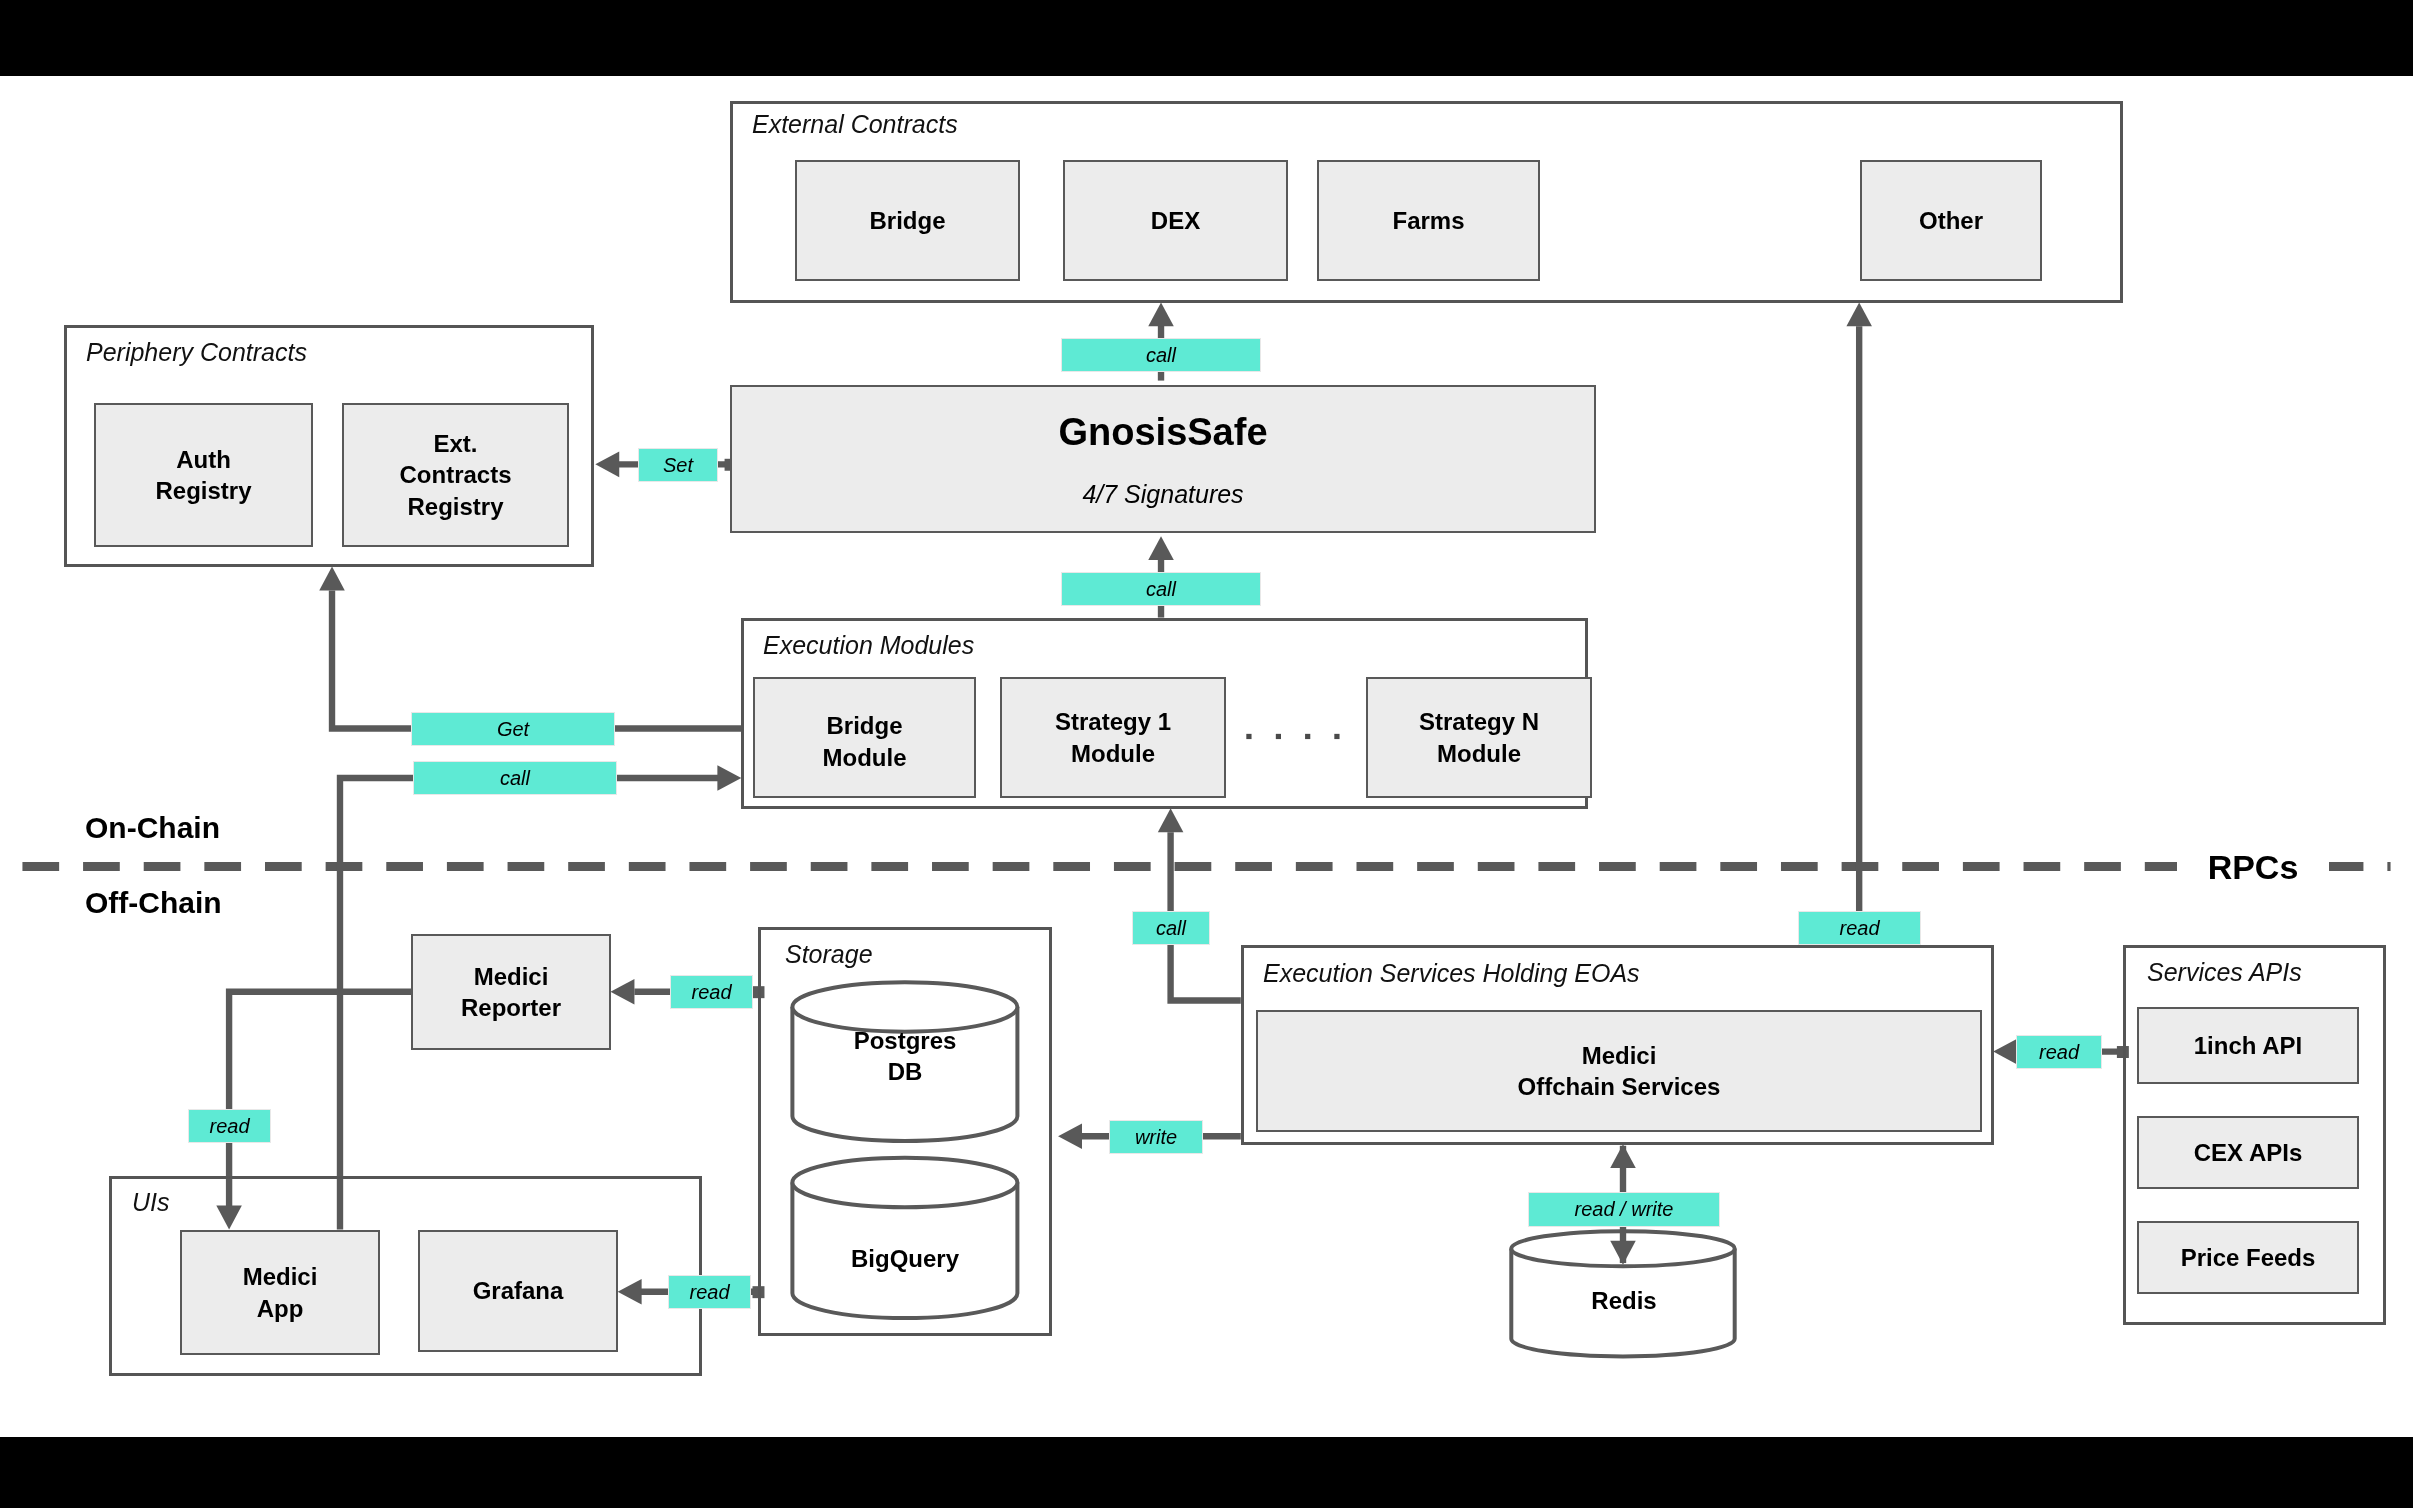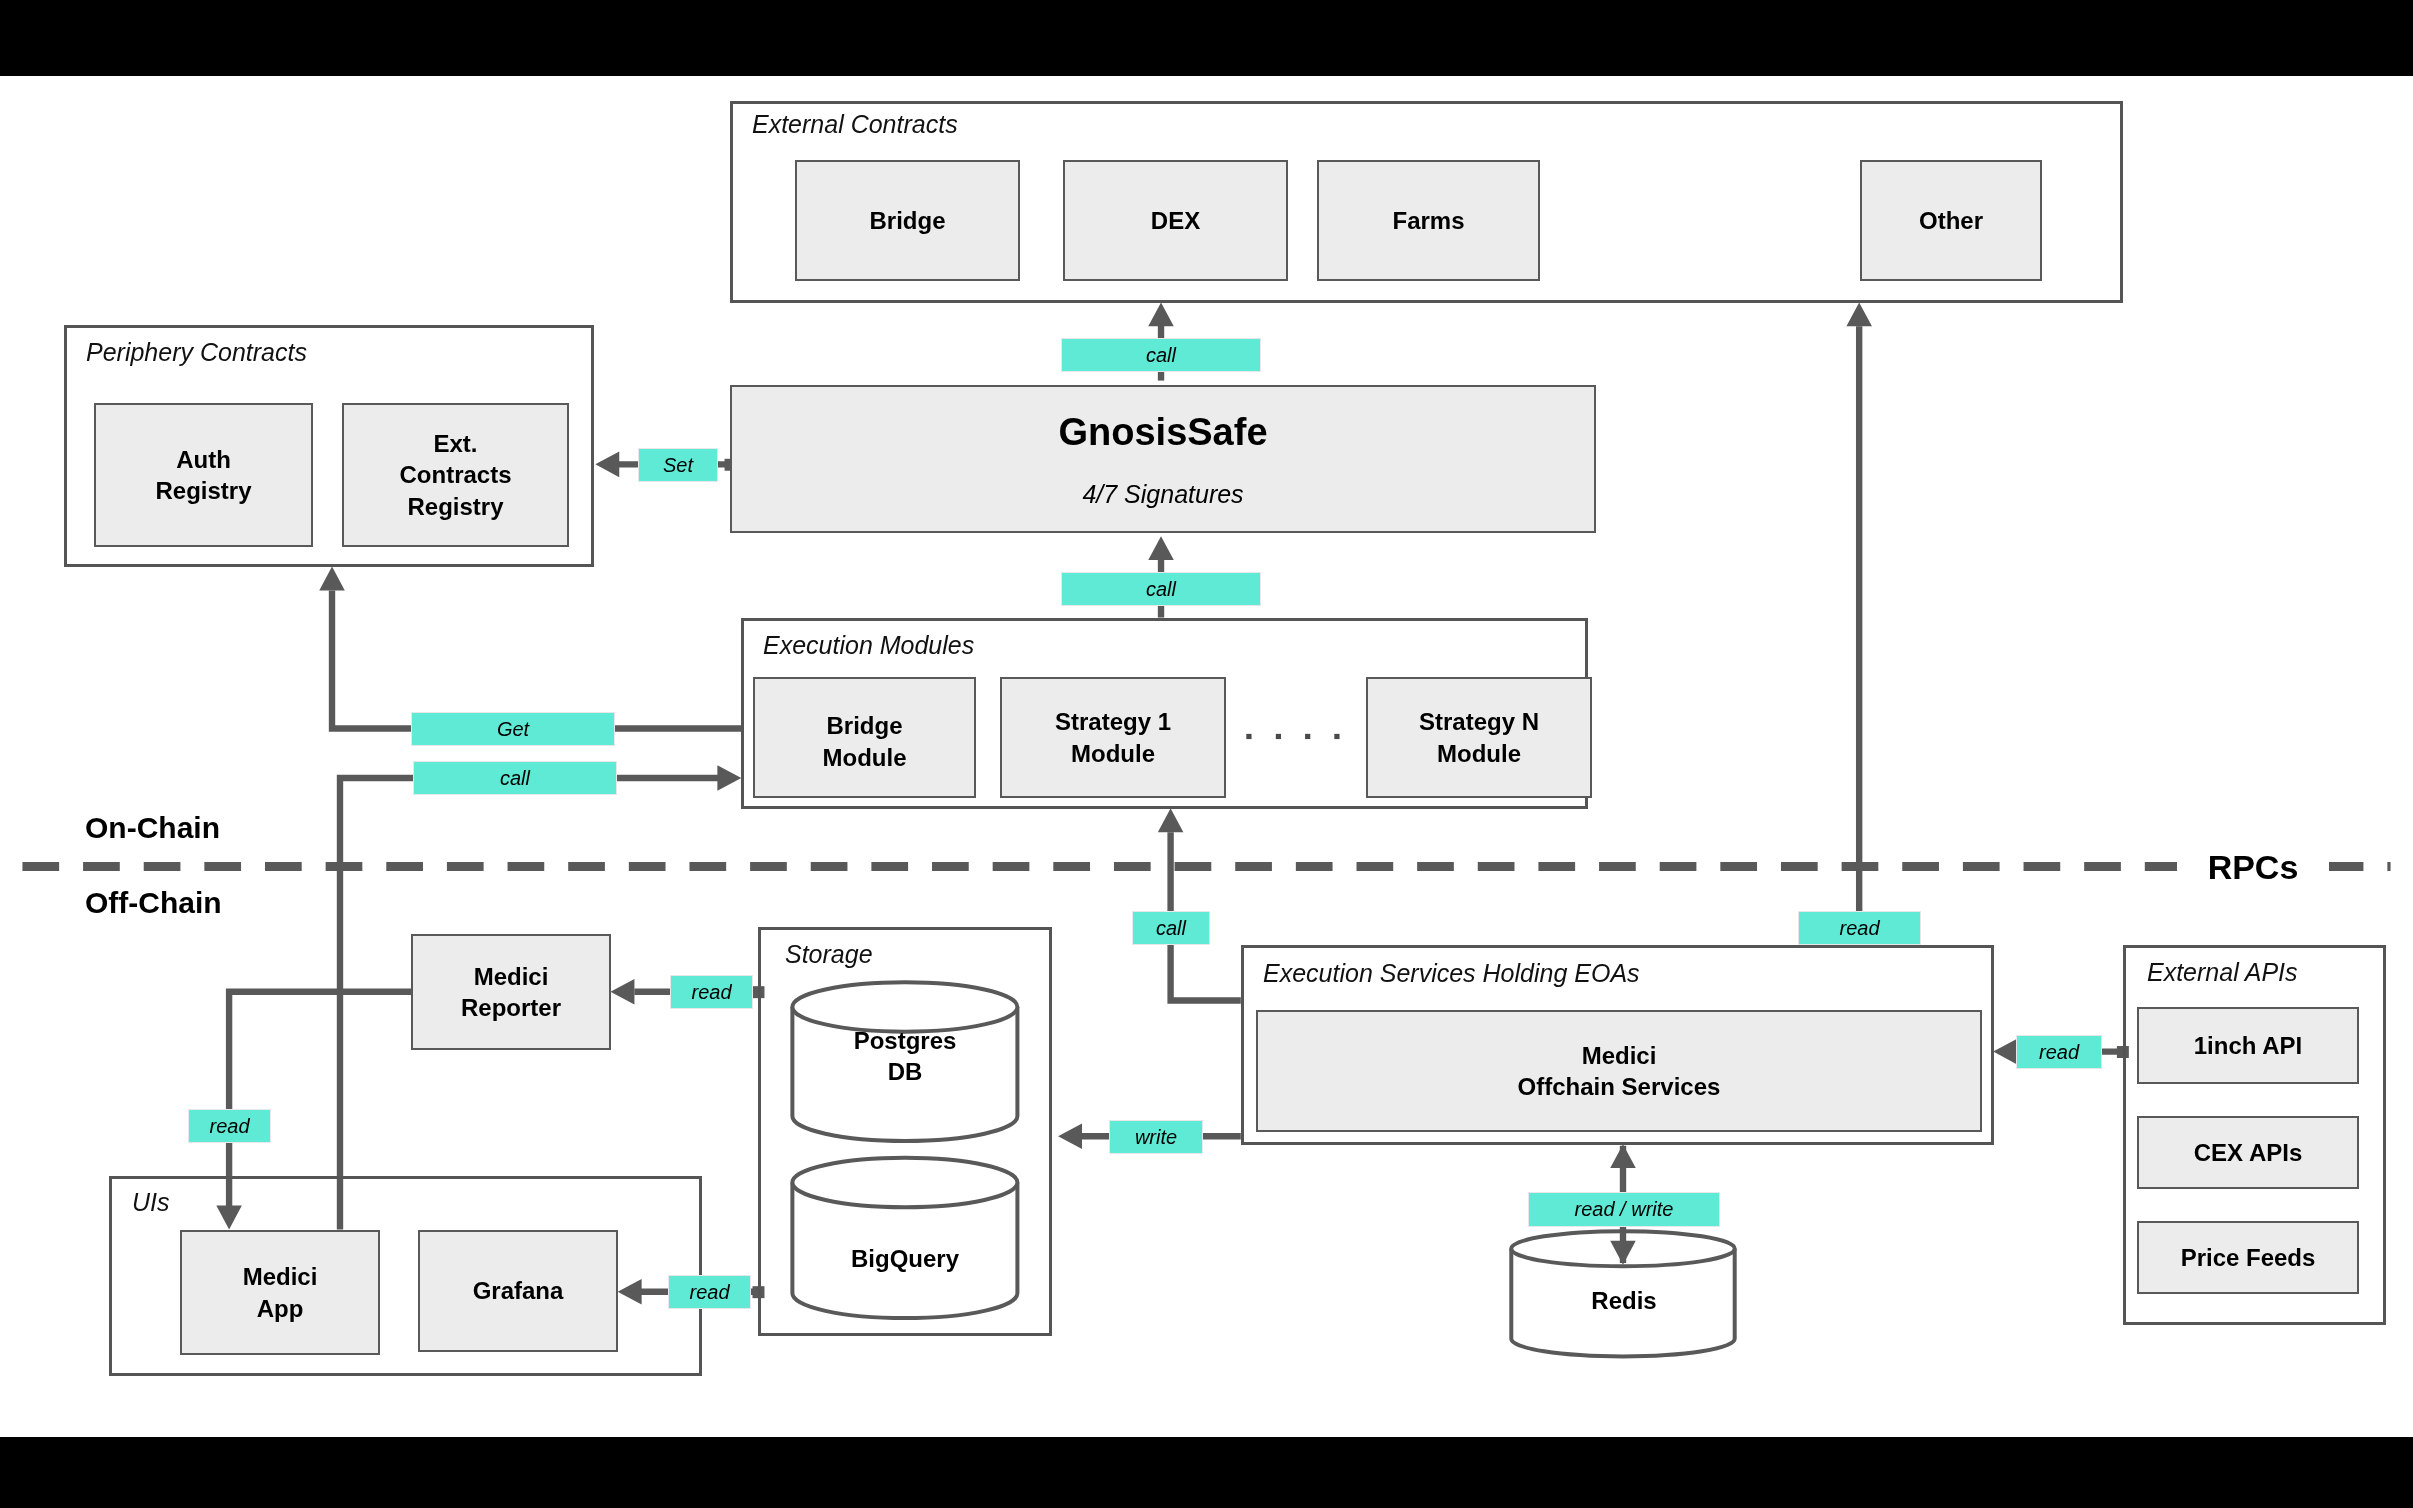--- a/index.html
+++ b/index.html
@@ -159,21 +159,21 @@
   <div class="cbox" style="left:109px;top:1176px;width:593px;height:200px;"></div>
   <div class="ctitle" style="left:132px;top:1188px;">UIs</div>
   <div class="gbox" style="left:180px;top:1230px;width:200px;height:125px;">
       <span class="wrap" style="width:112px;">Medici App</span>
     </div>
   <div class="gbox" style="left:418px;top:1230px;width:200px;height:122px;">
       <span class="wrap">Grafana</span>
     </div>
 
   <div class="cbox" style="left:2123px;top:945px;width:263px;height:380px;"></div>
-  <div class="ctitle" style="left:2147px;top:958px;">External APIs</div>
+  <div class="ctitle" style="left:2147px;top:958px;">Services APIs</div>
   <div class="gbox" style="left:2137px;top:1007px;width:222px;height:77px;">
       <span class="wrap">1inch API</span>
     </div>
   <div class="gbox" style="left:2137px;top:1116px;width:222px;height:73px;">
       <span class="wrap">CEX APIs</span>
     </div>
   <div class="gbox" style="left:2137px;top:1221px;width:222px;height:73px;">
       <span class="wrap">Price Feeds</span>
     </div>
 

